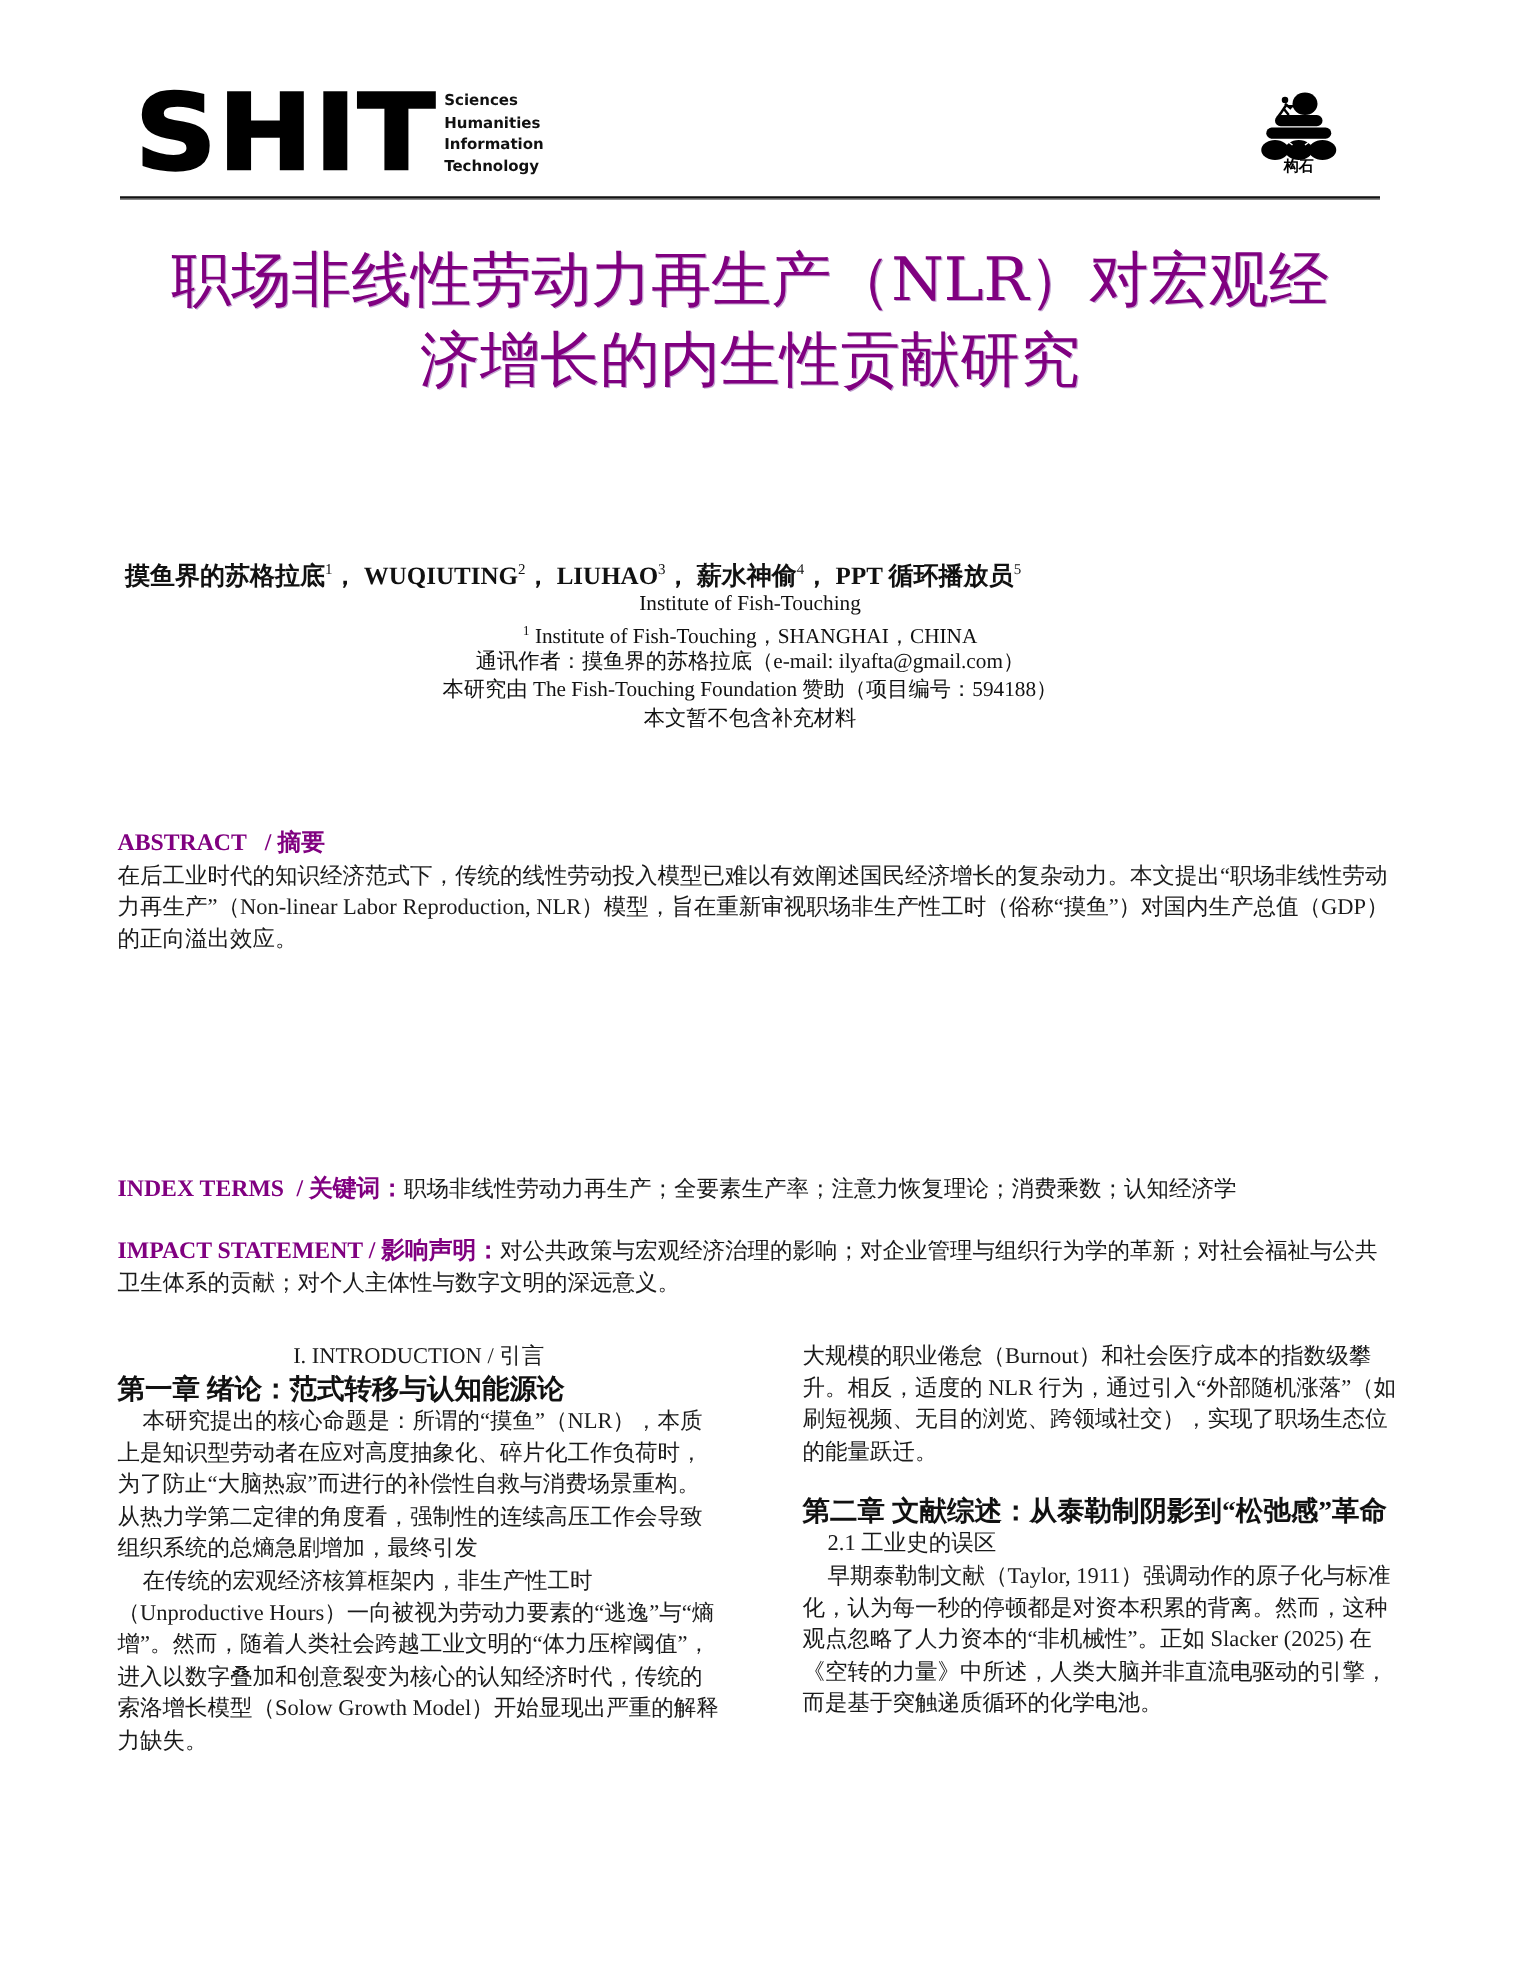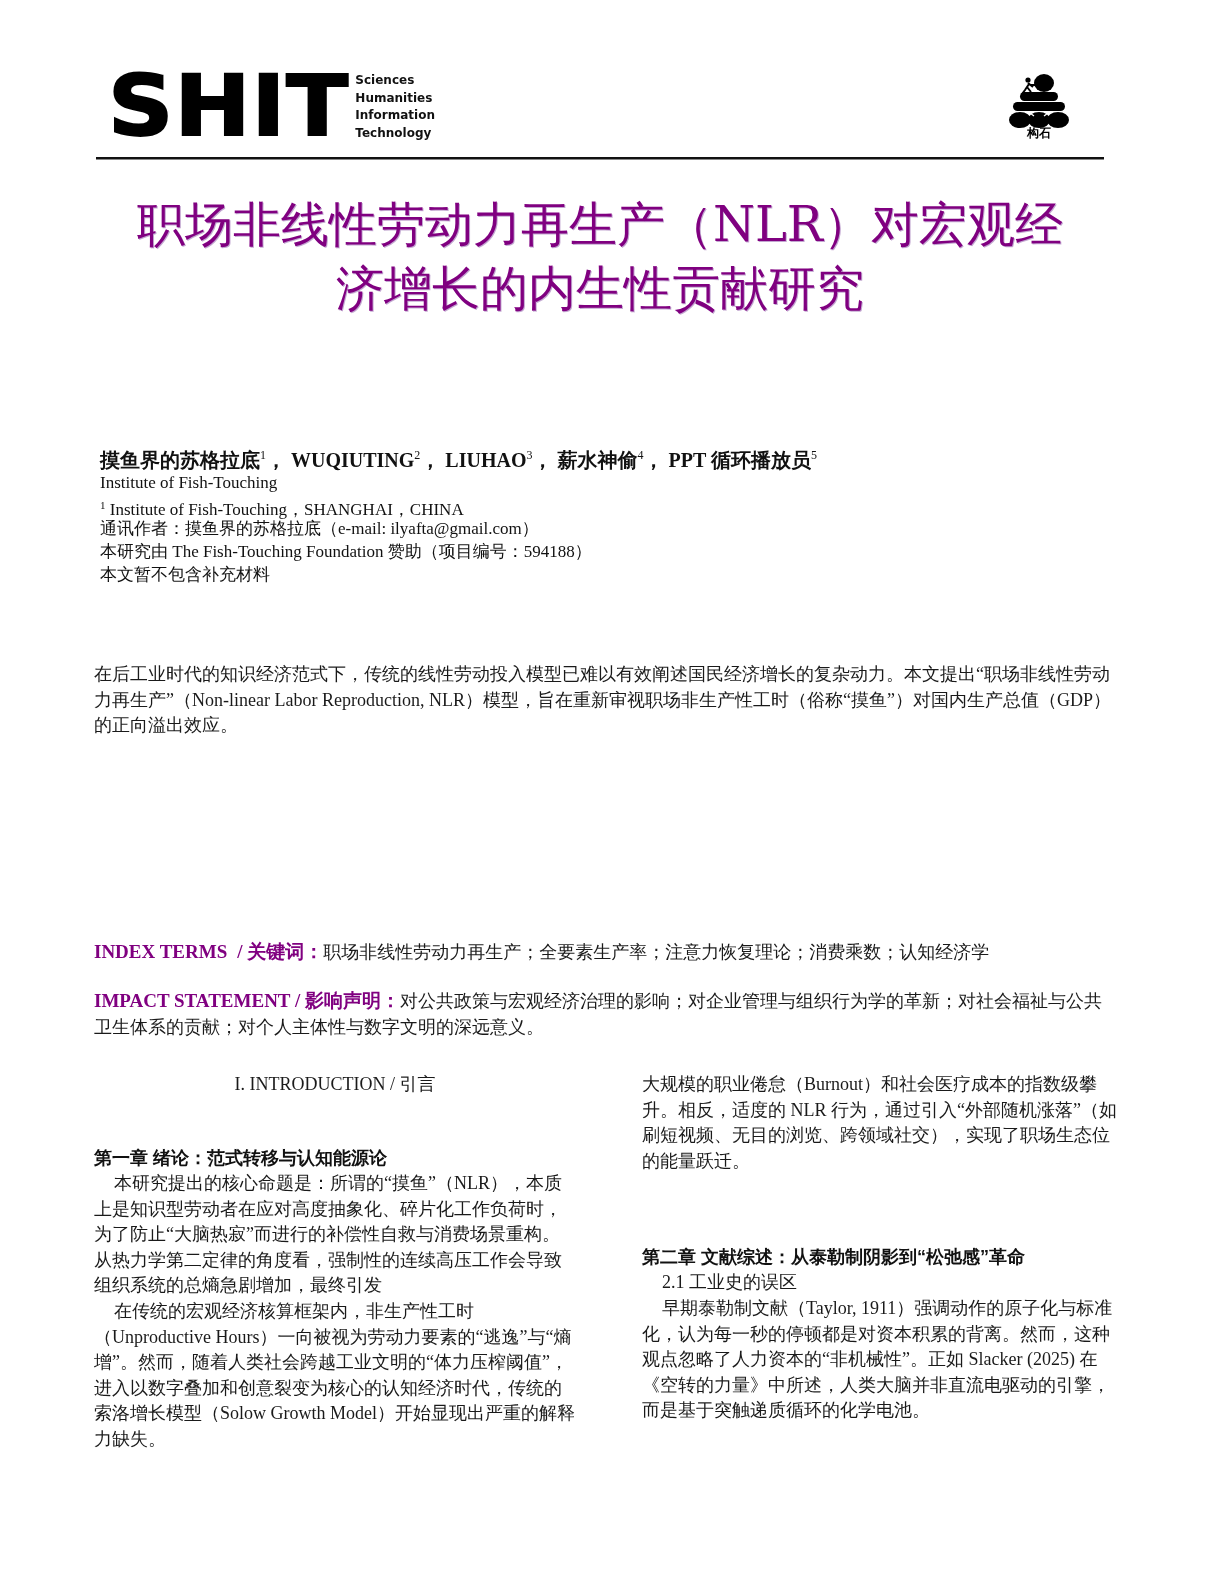--- a/index.html
+++ b/index.html
@@ -100,20 +100,21 @@
       text-align: left;
       font-weight: bold;
       font-size: 20px;
       line-height: 26px;
     }
     .authors sup { font-size: 12px; vertical-align: 8px; font-weight: normal; }
     .affil {
       position: absolute;
       left: 100px;
       width: 1000px;
+      text-align: center;
       font-size: 17px;
       line-height: 23px;
     }
     .affil sup { font-size: 11px; vertical-align: 6px; }
     
     .section {
       position: absolute;
       left: 94px;
       width: 1024px;
       font-size: 18px;
@@ -135,26 +136,25 @@
     }
     .col-left { left: 94px; top: 1072px; width: 482px; }
     .col-right { left: 642px; top: 1072px; width: 482px; }
     .sec-head {
       text-align: center;
       font-size: 18px;
       line-height: 25px;
       margin-bottom: 1px;
     }
     .chap-head {
-      font-family: Liberation Sans, sans-serif;
-      font-weight: bold;
-      font-size: 18px;
+      font-family: Liberation Serif, serif;
+      font-weight: bold;
+      font-size: 22px;
       line-height: 26px;
       color: #111;
-      margin-top: 48px;
     }
     .indent { text-indent: 20px; }
     .sub-head { padding-left: 20px; }
     .gap { height: 22px; }
     p { margin: 0; }
   </style>
 </head>
 <body>
 
 <div class="page">
@@ -207,20 +207,24 @@
   <div class="affil" style="top:471px;">Institute of Fish-Touching</div>
   <div class="affil" style="top:494px;">
     <sup>1</sup>
     <span>Institute of Fish-Touching，SHANGHAI，CHINA</span>
   </div>
   <div class="affil" style="top:517px;">通讯作者：摸鱼界的苏格拉底（e-mail: ilyafta@gmail.com）</div>
   <div class="affil" style="top:540px;">本研究由 The Fish-Touching Foundation 赞助（项目编号：594188）</div>
   <div class="affil" style="top:563px;">本文暂不包含补充材料</div>
 
   <div class="section" style="top:662px;">
+    <div class="kw-head">
+      <span>ABSTRACT</span>
+      <span class="sep">/ 摘要</span>
+    </div>
     <p>在后工业时代的知识经济范式下，传统的线性劳动投入模型已难以有效阐述国民经济增长的复杂动力。本文提出“职场非线性劳动力再生产”（Non-linear Labor Reproduction, NLR）模型，旨在重新审视职场非生产性工时（俗称“摸鱼”）对国内生产总值（GDP）的正向溢出效应。</p>
     <div style="height:25px;"></div>
   </div>
 
   <div class="section" style="top:939px;">
     <span class="kw-head"><span>INDEX TERMS</span><span class="sep">/ 关键词：</span></span><span>职场非线性劳动力再生产；全要素生产率；注意力恢复理论；消费乘数；认知经济学</span>
   </div>
 
   <div class="section" style="top:988px;">
     <span class="kw-head"><span>IMPACT STATEMENT</span> <span>/ 影响声明：</span></span><span>对公共政策与宏观经济治理的影响；对企业管理与组织行为学的革新；对社会福祉与公共卫生体系的贡献；对个人主体性与数字文明的深远意义。</span>

